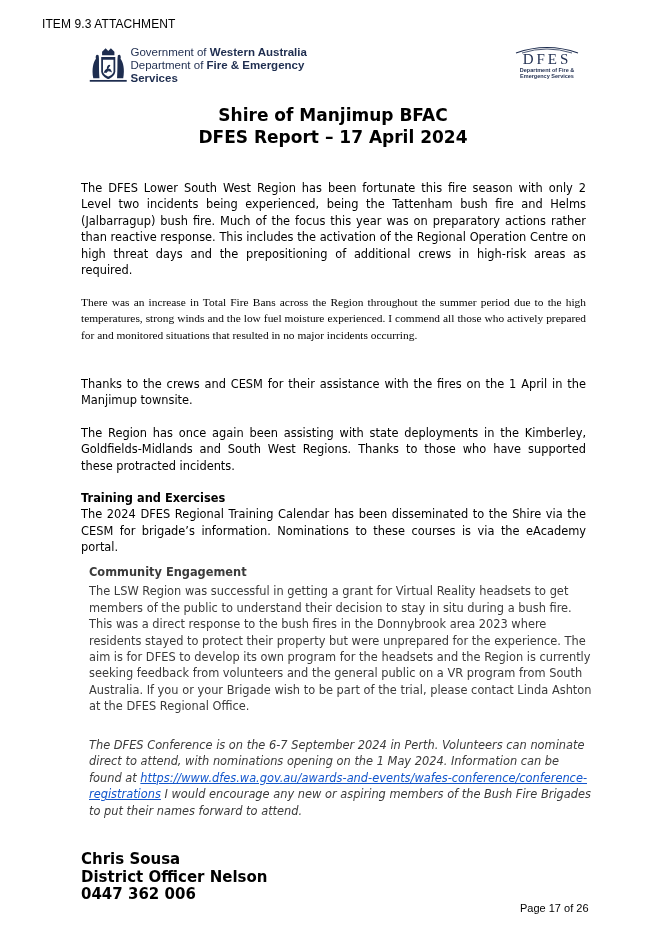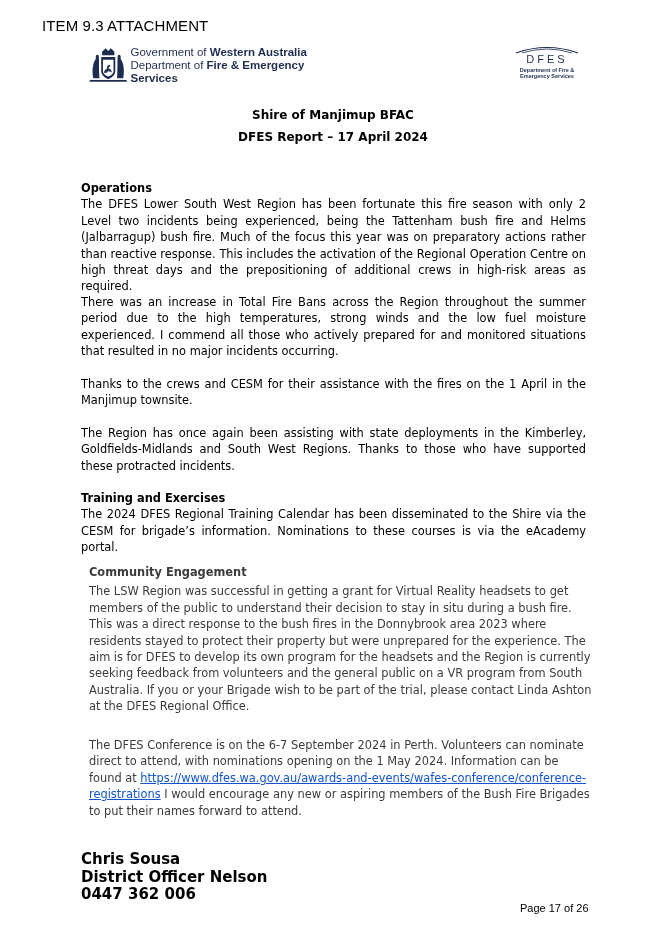--- a/index.html
+++ b/index.html
@@ -1,26 +1,26 @@
 <!DOCTYPE html>
 <html><head>
 <meta charset="utf-8">
 <style>
   html, body { margin: 0; padding: 0; background: #ffffff; }
   body { width: 666px; height: 941px; position: relative; overflow: hidden; font-family: "Liberation Sans", sans-serif; color: #000; }
-  .item-label { position: absolute; left: 42px; top: 17px; font-size: 15px; letter-spacing: 0.1px; }
+  .item-label { position: absolute; left: 42px; top: 17px; font-size: 12px; letter-spacing: 0.1px; }
   .gov-logo { position: absolute; left: 88px; top: 44px; width: 240px; height: 42px; display: flex; align-items: center; }
   .crest { width: 46px; height: 42px; }
   .gov-text { margin-left: 2px; font-size: 11.5px; line-height: 13px; color: #1e2d4f; }
   .gov-text b { font-weight: bold; }
   .dfes-logo { position: absolute; left: 508px; top: 44px; width: 78px; height: 44px; text-align: center; color: #1e2d4f; }
   .dfes-arc { display: block; margin: 0 auto; }
-  .dfes-letters { font-family: Liberation Sans, sans-serif; font-size: 11px; letter-spacing: 3px; line-height: 15px; margin-top: -2px; }
+  .dfes-letters { font-family: Liberation Serif, serif; font-size: 15px; letter-spacing: 3px; line-height: 15px; margin-top: -2px; }
   .dfes-sub { font-size: 5.5px; line-height: 6px; font-weight: bold; }
-  .title { position: absolute; left: 0; width: 666px; text-align: center; font-family: "DejaVu Sans", sans-serif; font-weight: bold; font-size: 12px; line-height: 22px; top: 104px; }
+  .title { position: absolute; left: 0; width: 666px; text-align: center; font-family: "DejaVu Sans", sans-serif; font-weight: bold; font-size: 17px; line-height: 22px; top: 104px; }
   .content { position: absolute; left: 81px; width: 505px; font-family: "DejaVu Sans", sans-serif; font-size: 11.4px; line-height: 16.4px; }
   .heading { font-weight: bold; }
   .para { text-align: justify; }
   .grey { color: #3b3b3b; margin-left: 8px; }
   .link { color: #1155cc; text-decoration: underline; }
   .sig { position: absolute; left: 81px; top: 851px; font-family: "DejaVu Sans", sans-serif; font-weight: bold; font-size: 15px; line-height: 17.5px; }
   .page-num { position: absolute; left: 520px; top: 902px; font-size: 11px; }
 </style>
 </head>
 <body>
@@ -52,25 +52,24 @@
   <div class="dfes-sub">Department of Fire &amp;</div>
   <div class="dfes-sub">Emergency Services</div>
 </div>
 
 <div class="title">
   <div>Shire of Manjimup BFAC</div>
   <div>DFES Report – 17 April 2024</div>
 </div>
 
 <div class="content" style="top:180px;">
-  <div class="heading">Operations</div>
   <div class="para">The DFES Lower South West Region has been fortunate this fire season with only 2 Level two incidents being experienced, being the Tattenham bush fire and Helms (Jalbarragup) bush fire.  Much of the focus this year was on preparatory actions rather than reactive response. This includes the activation of the Regional Operation Centre on high threat days and the prepositioning of additional crews in high-risk areas as required.</div>
 </div>
 
-<div class="content" style="top:294px;">
+<div class="content" style="top:294px;font-family:Liberation Serif, serif;">
   <div class="para">There was an increase in Total Fire Bans across the Region throughout the summer period due to the high temperatures, strong winds and the low fuel moisture experienced.  I commend all those who actively prepared for and monitored situations that resulted in no major incidents occurring.</div>
 </div>
 
 <div class="content" style="top:376px;">
   <div class="para">Thanks to the crews and CESM for their assistance with the fires on the 1 April in the Manjimup townsite.</div>
 </div>
 
 <div class="content" style="top:425px;">
   <div class="para">The Region has once again been assisting with state deployments in the Kimberley, Goldfields-Midlands and South West Regions.  Thanks to those who have supported these protracted incidents.</div>
 </div>
@@ -78,21 +77,21 @@
 <div class="content" style="top:490px;">
   <div class="heading">Training and Exercises</div>
   <div class="para">The 2024 DFES Regional Training Calendar has been disseminated to the Shire via the CESM for brigade’s information.  Nominations to these courses is via the eAcademy portal.</div>
 </div>
 
 <div class="content grey" style="top:564px;">
   <div class="heading">Community Engagement</div>
   <div style="margin-top:3px;">The LSW Region was successful in getting a grant for Virtual Reality headsets to get members of the public to understand their decision to stay in situ during a bush fire.  This was a direct response to the bush fires in the Donnybrook area 2023 where residents stayed to protect their property but were unprepared for the experience.  The aim is for DFES to develop its own program for the headsets and the Region is currently seeking feedback from volunteers and the general public on a VR program from South Australia.  If you or your Brigade wish to be part of the trial, please contact Linda Ashton at the DFES Regional Office.</div>
 </div>
 
-<div class="content grey" style="top:737px;">
+<div class="content grey" style="top:737px;font-style:italic;">
   <span>The DFES Conference is on the 6-7 September 2024 in Perth.  Volunteers can nominate direct to attend, with nominations opening on the 1 May 2024.  Information can be found at </span><span class="link">https://www.dfes.wa.gov.au/awards-and-events/wafes-conference/conference-registrations</span><span> I would encourage any new or aspiring members of the Bush Fire Brigades to put their names forward to attend.</span>
 </div>
 
 <div class="sig">
   <div>Chris Sousa</div>
   <div>District Officer Nelson</div>
   <div>0447 362 006</div>
 </div>
 
 <div class="page-num">Page 17 of 26</div>

